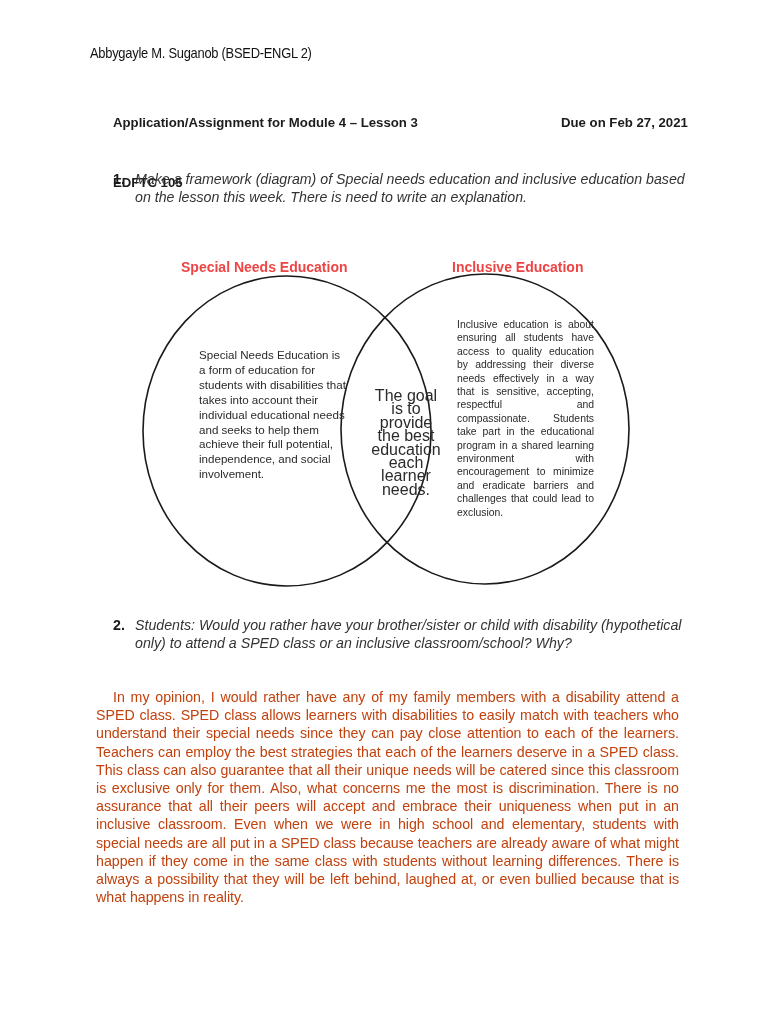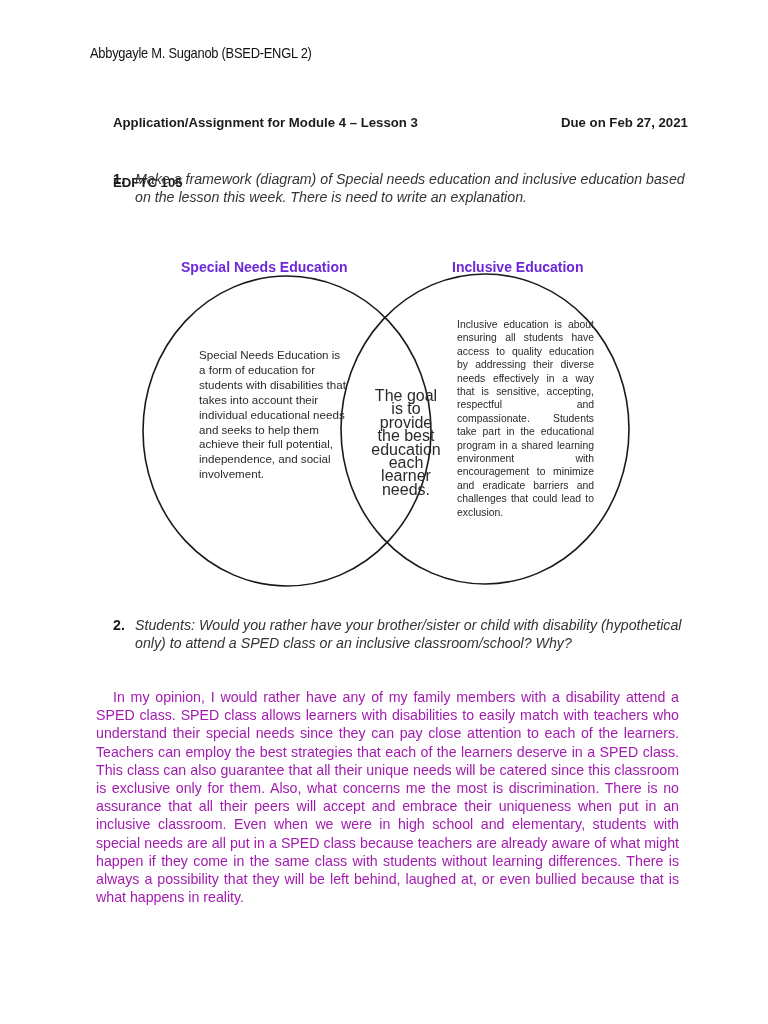--- a/index.html
+++ b/index.html
@@ -13,33 +13,33 @@
     position: absolute; font-family: "Liberation Sans", sans-serif; font-weight: bold;
     font-size: 13.2px; color: #1c1c1c;
   }
   .q {
     position: absolute; left: 113px; width: 575px;
     font-family: "Liberation Sans", sans-serif; font-size: 14.2px; line-height: 18px; color: #333;
   }
   .q .num { position: absolute; left: 0; top: 0; font-weight: bold; color: #1a1a1a; }
   .q .txt { margin-left: 22px; display: block; font-style: italic; }
   .venn-title {
-    position: absolute; font-family: "Liberation Sans", sans-serif; font-weight: bold; font-size: 14px; color: #6d28d9;
+    position: absolute; font-family: "Liberation Sans", sans-serif; font-weight: bold; font-size: 14px; color: #ef4444;
   }
   svg.venn { position: absolute; left: 0; top: 0; }
   .vtext {
     position: absolute; font-family: "Liberation Sans", sans-serif; color: #2a2a2a;
   }
   .left-text { left: 199px; top: 348px; width: 148px; font-size: 11.6px; line-height: 14.9px; }
   .mid-text { left: 368px; top: 389px; width: 76px; font-size: 16px; line-height: 13.4px; text-align: center; }
   .right-text { left: 457px; top: 318px; width: 137px; font-size: 10.4px; line-height: 13.4px; text-align: justify; text-align-last: left; }
   .essay {
     position: absolute; left: 96px; top: 688px; width: 583px;
     font-family: "Liberation Sans", sans-serif; font-size: 14.2px; line-height: 18.2px;
-    text-align: justify; text-indent: 17px; color: #a21caf;
+    text-align: justify; text-indent: 17px; color: #c2410c;
   }
 </style>
 </head>
 <body>
 
 <div class="author">Abbygayle M. Suganob (BSED-ENGL 2)</div>
 
 <div class="hdr" style="left:113px; top:115px;">Application/Assignment for Module 4 – Lesson 3</div>
 <div class="hdr" style="left:537px; top:115px;margin-left:24px;">Due on Feb 27, 2021</div>
 <div class="hdr" style="left:113px; top:135px;margin-top:40px;">EDFTC 105</div>

